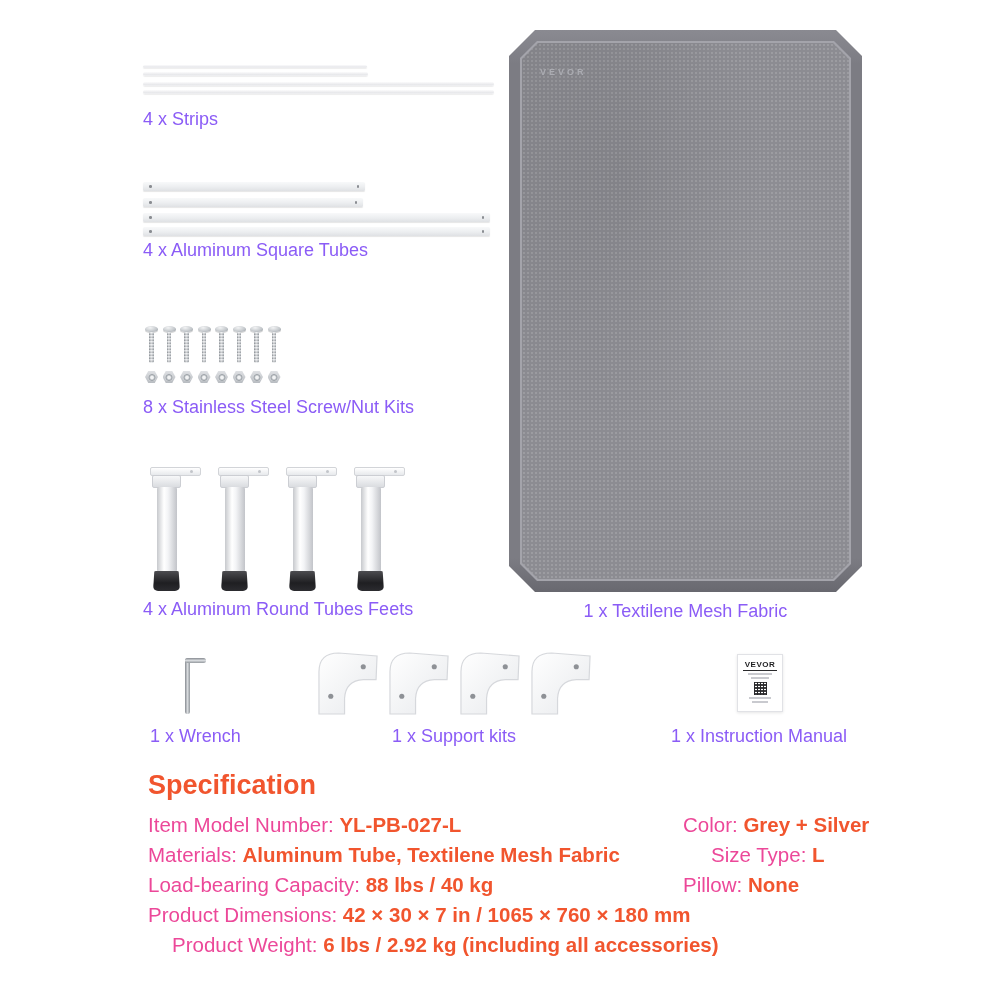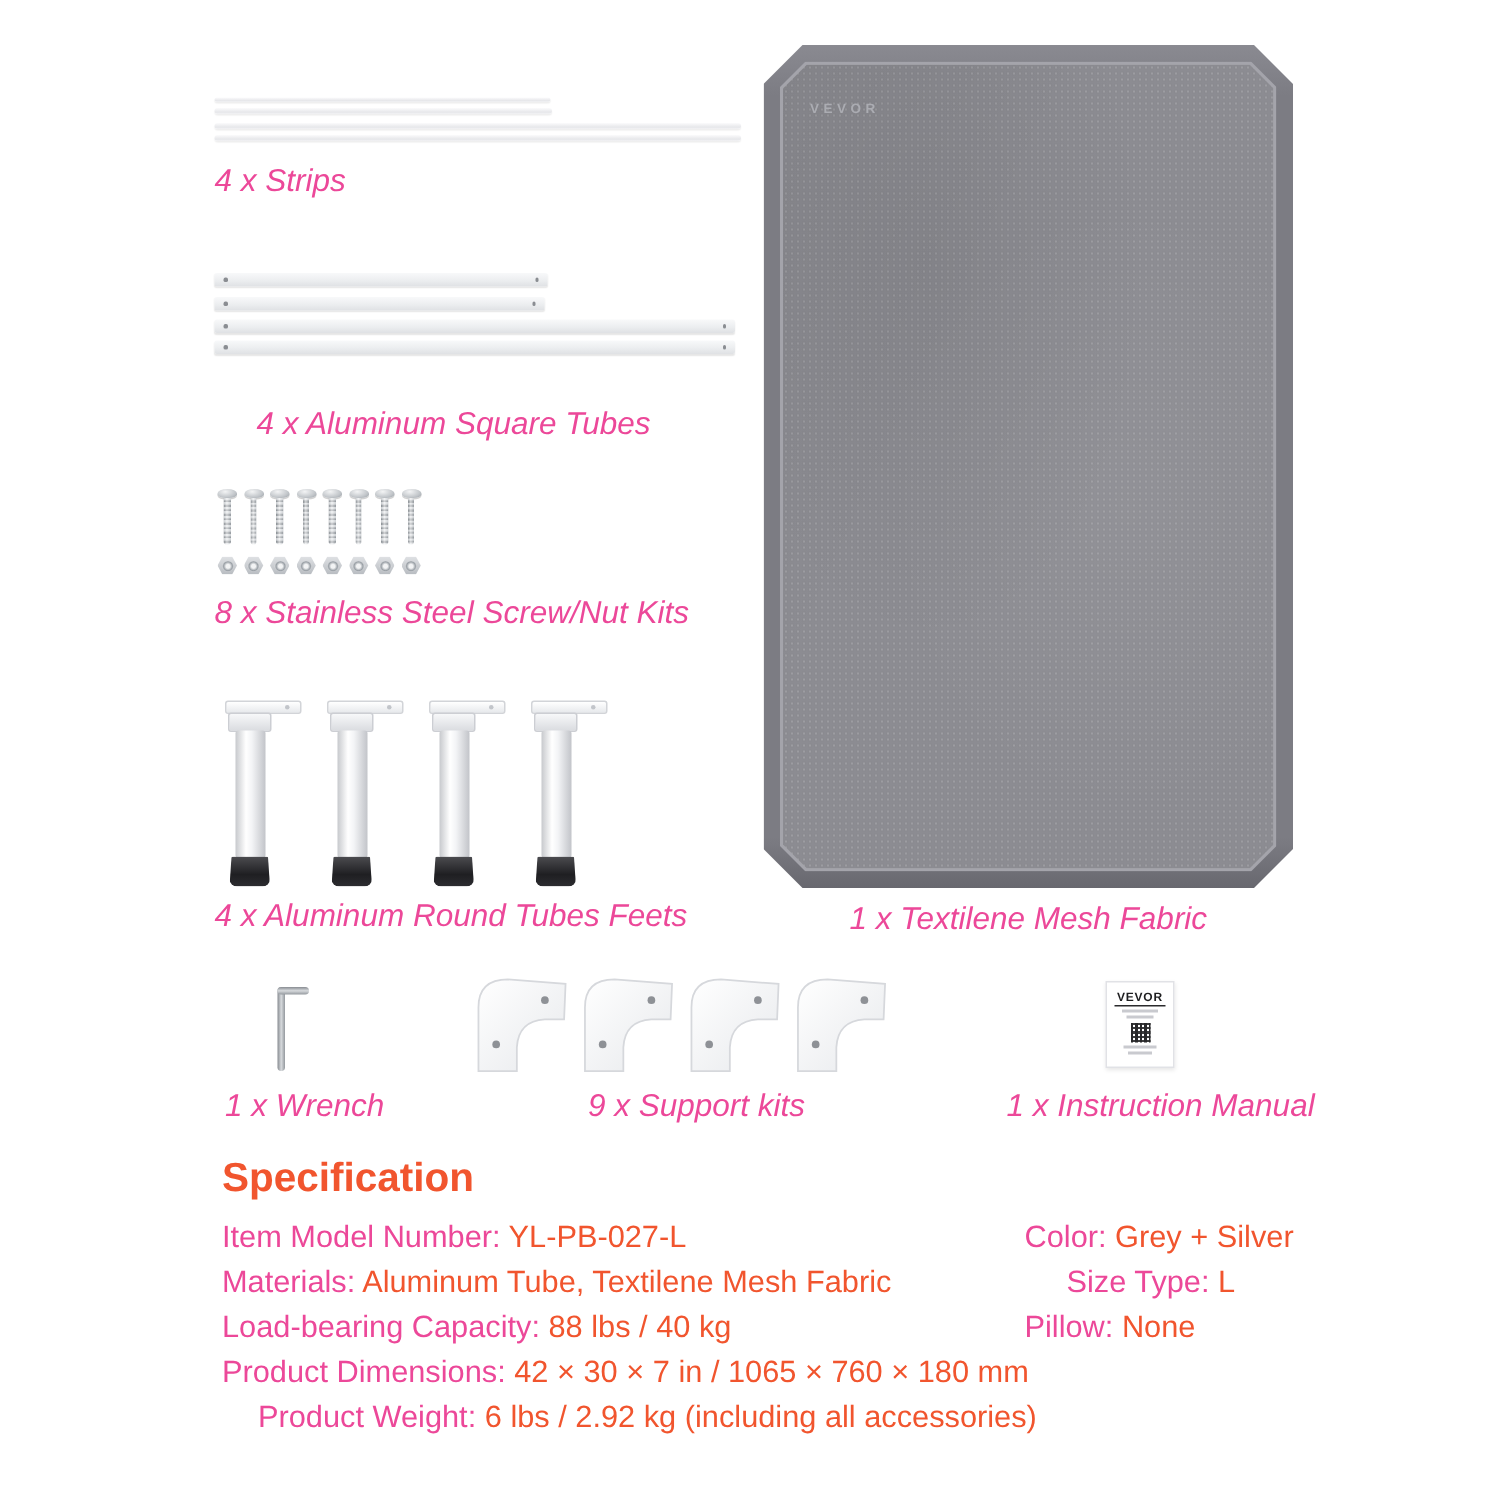--- a/index.html
+++ b/index.html
@@ -1,20 +1,20 @@
 <!DOCTYPE html>
 <html style="--accent: #F1552E;"><head>
 <meta charset="utf-8">
 <style>
   :root{ --accent:#F1552E; }
   html,body{margin:0;padding:0;background:#fff;}
   .canvas{position:relative;width:1000px;height:1000px;background:#ffffff;overflow:hidden;
           font-family:"Liberation Sans",sans-serif;color:#1c1c1e;}
 
-  .caption{position:absolute;font-size:21px;color:#ec4899;white-space:nowrap;font-style:italic;}
+  .caption{position:absolute;font-size:18px;color:#8b5cf6;white-space:nowrap;}
 
   
   .strip{position:absolute;border-radius:2px;
          background:linear-gradient(180deg,#fbfbfc,#e6e7ea 70%,#f3f3f5);
          box-shadow:0 1px 1px rgba(0,0,0,0.07);}
 
   
   .tube{position:absolute;border-radius:1.5px;
         background:linear-gradient(180deg,#f8f9fa,#eceef0 55%,#dfe1e4);
         box-shadow:0 1px 1px rgba(0,0,0,0.10);}
@@ -92,38 +92,38 @@
   .manual-rule{width:76%;height:1px;background:#2a2a2c;margin:1px auto 2px auto;}
   .manual-sub{height:2px;background:#c9cacf;margin:2px auto;}
   .manual-qr{width:13px;height:13px;margin:3px auto 2px auto;
         background-image:repeating-linear-gradient(0deg,rgba(40,40,42,0.9) 0 1.5px,transparent 1.5px 3px),
                          repeating-linear-gradient(90deg,#2a2a2c 0 1.5px,#ffffff 1.5px 3px);}
 
   
   .spec-heading{position:absolute;left:148px;top:770px;font-size:27px;font-weight:bold;color:var(--accent);}
   .spec-row{position:absolute;font-size:20.5px;white-space:nowrap;}
   .spec-row .lab{color:#ec4899;}
-  .spec-row .val{color:var(--accent);font-weight:normal;}
+  .spec-row .val{color:var(--accent);font-weight:bold;}
 </style>
 </head>
 <body>
 
 <div class="canvas">
 
   <div class="strip" style="left:143px;top:65px;width:224px;height:3px;"></div>
   <div class="strip" style="left:143px;top:72px;width:225px;height:3.5px;"></div>
   <div class="strip" style="left:143px;top:82px;width:351px;height:4px;"></div>
   <div class="strip" style="left:143px;top:90px;width:351px;height:3.5px;"></div>
   <div class="caption" style="left:143px;top:109px;">4 x Strips</div>
 
   <div class="tube" style="left:143px;top:182px;width:222px;height:9px;"></div>
   <div class="tube" style="left:143px;top:198px;width:220px;height:9px;"></div>
   <div class="tube" style="left:143px;top:213px;width:347px;height:9px;"></div>
   <div class="tube" style="left:143px;top:227px;width:347px;height:9px;"></div>
-  <div class="caption" style="left:143px;top:271px;margin-left:28px;">4 x Aluminum Square Tubes</div>
+  <div class="caption" style="left:143px;top:240px;">4 x Aluminum Square Tubes</div>
 
   <div class="screws-row" style="left:145px;top:326px;">
     <div class="screw">
         <div class="screw-head"></div>
         <div class="screw-shaft"></div>
       </div>
     <div class="screw">
         <div class="screw-head"></div>
         <div class="screw-shaft"></div>
       </div>
@@ -229,21 +229,21 @@
         <path d="M2 65 L2 22 Q2 3 22 3 L61 6 L60 30 L47 30 Q29 31 28 49 L28 65 Z" fill="url(#bracketGrad)" stroke="#d6d8dc" stroke-width="1.2"></path>
         <circle cx="47" cy="17" r="2.6" fill="#8e9196"></circle>
         <circle cx="14" cy="47" r="2.6" fill="#8e9196"></circle>
       </svg>
     <svg viewBox="0 0 64 68" width="63" height="67">
         <path d="M2 65 L2 22 Q2 3 22 3 L61 6 L60 30 L47 30 Q29 31 28 49 L28 65 Z" fill="url(#bracketGrad)" stroke="#d6d8dc" stroke-width="1.2"></path>
         <circle cx="47" cy="17" r="2.6" fill="#8e9196"></circle>
         <circle cx="14" cy="47" r="2.6" fill="#8e9196"></circle>
       </svg>
   </div>
-  <div class="caption" style="left:392px;top:726px;">9 x Support kits</div>
+  <div class="caption" style="left:392px;top:726px;">1 x Support kits</div>
 
   <div class="manual">
     <div class="manual-title">VEVOR</div>
     <div class="manual-rule"></div>
     <div class="manual-sub" style="width:55%;"></div>
     <div class="manual-sub" style="width:40%;"></div>
     <div class="manual-qr"></div>
     <div class="manual-sub" style="width:50%;"></div>
     <div class="manual-sub" style="width:35%;"></div>
   </div>

